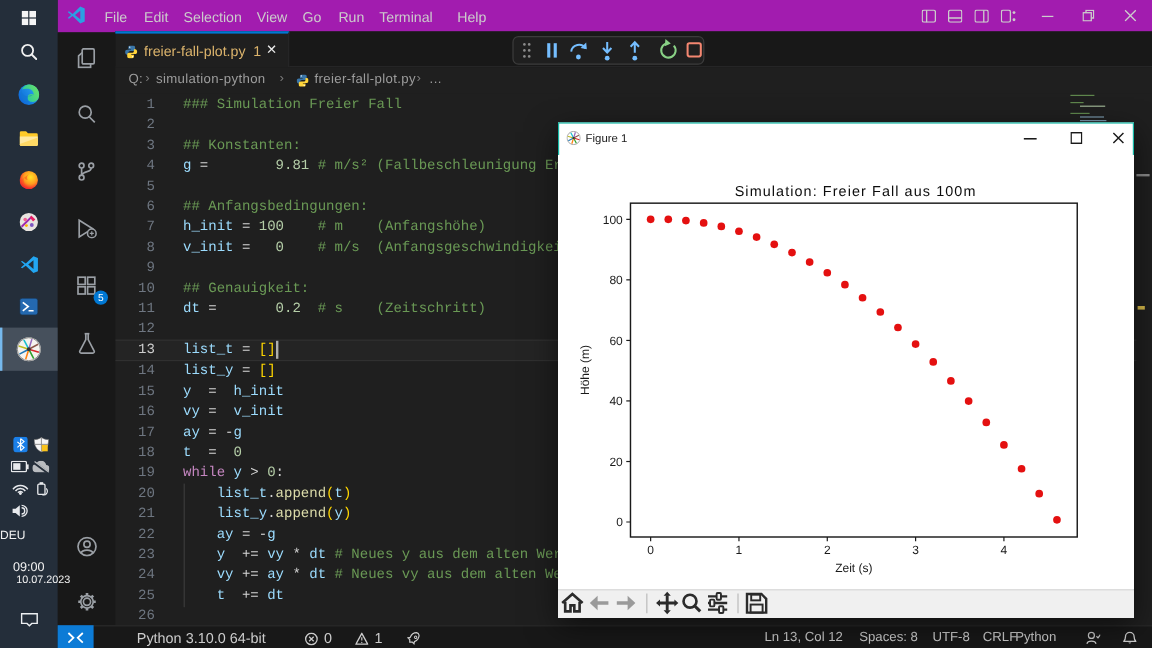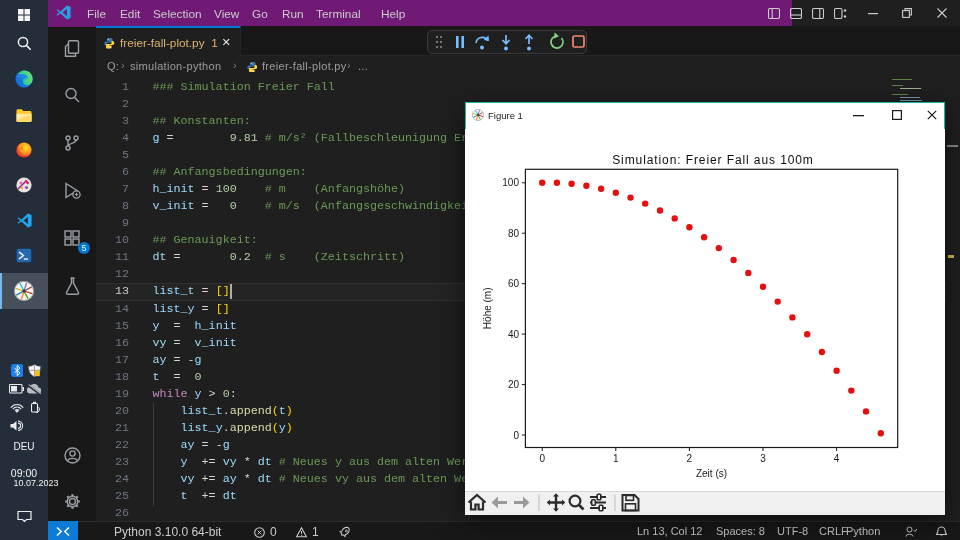--- a/index.html
+++ b/index.html
@@ -1,16 +1,16 @@
 <!DOCTYPE html>
 <html><head><meta charset="utf-8"><style>
 *{margin:0;padding:0;box-sizing:border-box}
 html,body{width:960px;height:540px;overflow:hidden;background:#1f1f1f;font-family:"Liberation Sans",sans-serif}
 .abs{position:absolute}
-#titlebar{left:48px;top:0;width:744px;height:27px;background:#701a75}
+#titlebar{left:48px;top:0;width:912px;height:27px;background:#a21caf}
 .menu{color:#cccccc;font-size:11.8px;position:absolute;top:7px}
 #tabstrip{left:96px;top:26px;width:864px;height:30px;background:#181818;border-bottom:1px solid #252526}
 #tab{position:absolute;left:0;top:0;width:145px;height:30px;background:#1f1f1f;border-top:2px solid #0078d4;border-right:1px solid #252526}
 #crumbs{left:96px;top:56px;width:864px;height:22px;background:#1f1f1f;color:#9d9d9d;font-size:11px;letter-spacing:0.3px}
 #editor{left:96px;top:78px;width:864px;height:443px;background:#1f1f1f}
 .codecol{position:absolute;font-family:"Liberation Mono",monospace;font-size:11.7px;line-height:17.08px;white-space:pre}
 #lnums{left:96px;top:0.5px;width:33px;text-align:right;color:#6e7681}
 #lnums .cur{color:#cccccc}
 #code{left:151.5px;top:0.5px;color:#d4d4d4}
 .c{color:#6a9955}.v{color:#9cdcfe}.o{color:#d4d4d4}.n{color:#b5cea8}.k{color:#c586c0}.f{color:#dcdcaa}.b{color:#ffd700}
@@ -276,21 +276,21 @@
     <svg style="position:absolute;left:29.5px;top:400.5px" width="10" height="12" viewBox="0 0 10 12">
       <rect x="1.5" y="2.5" width="6" height="8.5" rx="1" fill="none" stroke="#e8eaed" stroke-width="1.1"></rect>
       <rect x="3" y="0.8" width="3" height="1.7" fill="#e8eaed"></rect>
       <path d="M8.5 6 a3.5 3.5 0 0 1-3.2 5.8" fill="none" stroke="#e8eaed" stroke-width="1"></path>
     </svg>
     <svg style="position:absolute;left:10px;top:420px" width="14" height="12" viewBox="0 0 14 12">
       <path d="M0.5 4 H3 L6.5 1 V10.5 L3 7.5 H0.5Z" fill="#e8eaed"></path>
       <path d="M8 3.15 a2.6 2.6 0 0 1 0 5.2" fill="none" stroke="#e8eaed" stroke-width="1.1"></path>
       <path d="M8 1.15 a4.6 4.6 0 0 1 0 9.2" fill="none" stroke="#e8eaed" stroke-width="1.1"></path>
     </svg>
-    <div class="tray" style="position:absolute;left:0;top:441px;width:48px;text-align:center;font-size:10px;color:#f2f2f2">DEU</div>
+    <div class="tray" style="position:absolute;left:0;top:441px;width:48px;text-align:left;font-size:10px;color:#f2f2f2">DEU</div>
     <div class="tray" style="position:absolute;left:0;top:467px;width:48px;text-align:center;font-size:10.5px;color:#f2f2f2">09:00</div>
     <div class="tray" style="position:absolute;left:0;top:478px;width:72px;text-align:center;font-size:9px;color:#f2f2f2">10.07.2023</div>
     <svg style="position:absolute;left:16.5px;top:510px" width="15" height="13" viewBox="0 0 15 13">
       <path d="M1 1.5 H14 V9.5 H9.5 L7.5 11.5 5.5 9.5 H1Z" fill="none" stroke="#eceff1" stroke-width="1.2"></path>
     </svg>
   </div>
 <div class="abs" id="statusbar">
     <div style="position:absolute;left:0;top:-1px;width:30px;height:20px;background:#0c7bd6"></div>
     <svg style="position:absolute;left:8px;top:4px" width="14" height="11" viewBox="0 0 14 11">
       <path d="M1 1.5 5.2 5.5 1 9.5 M13 1.5 8.8 5.5 13 9.5" stroke="#fff" stroke-width="1.5" fill="none"></path>

